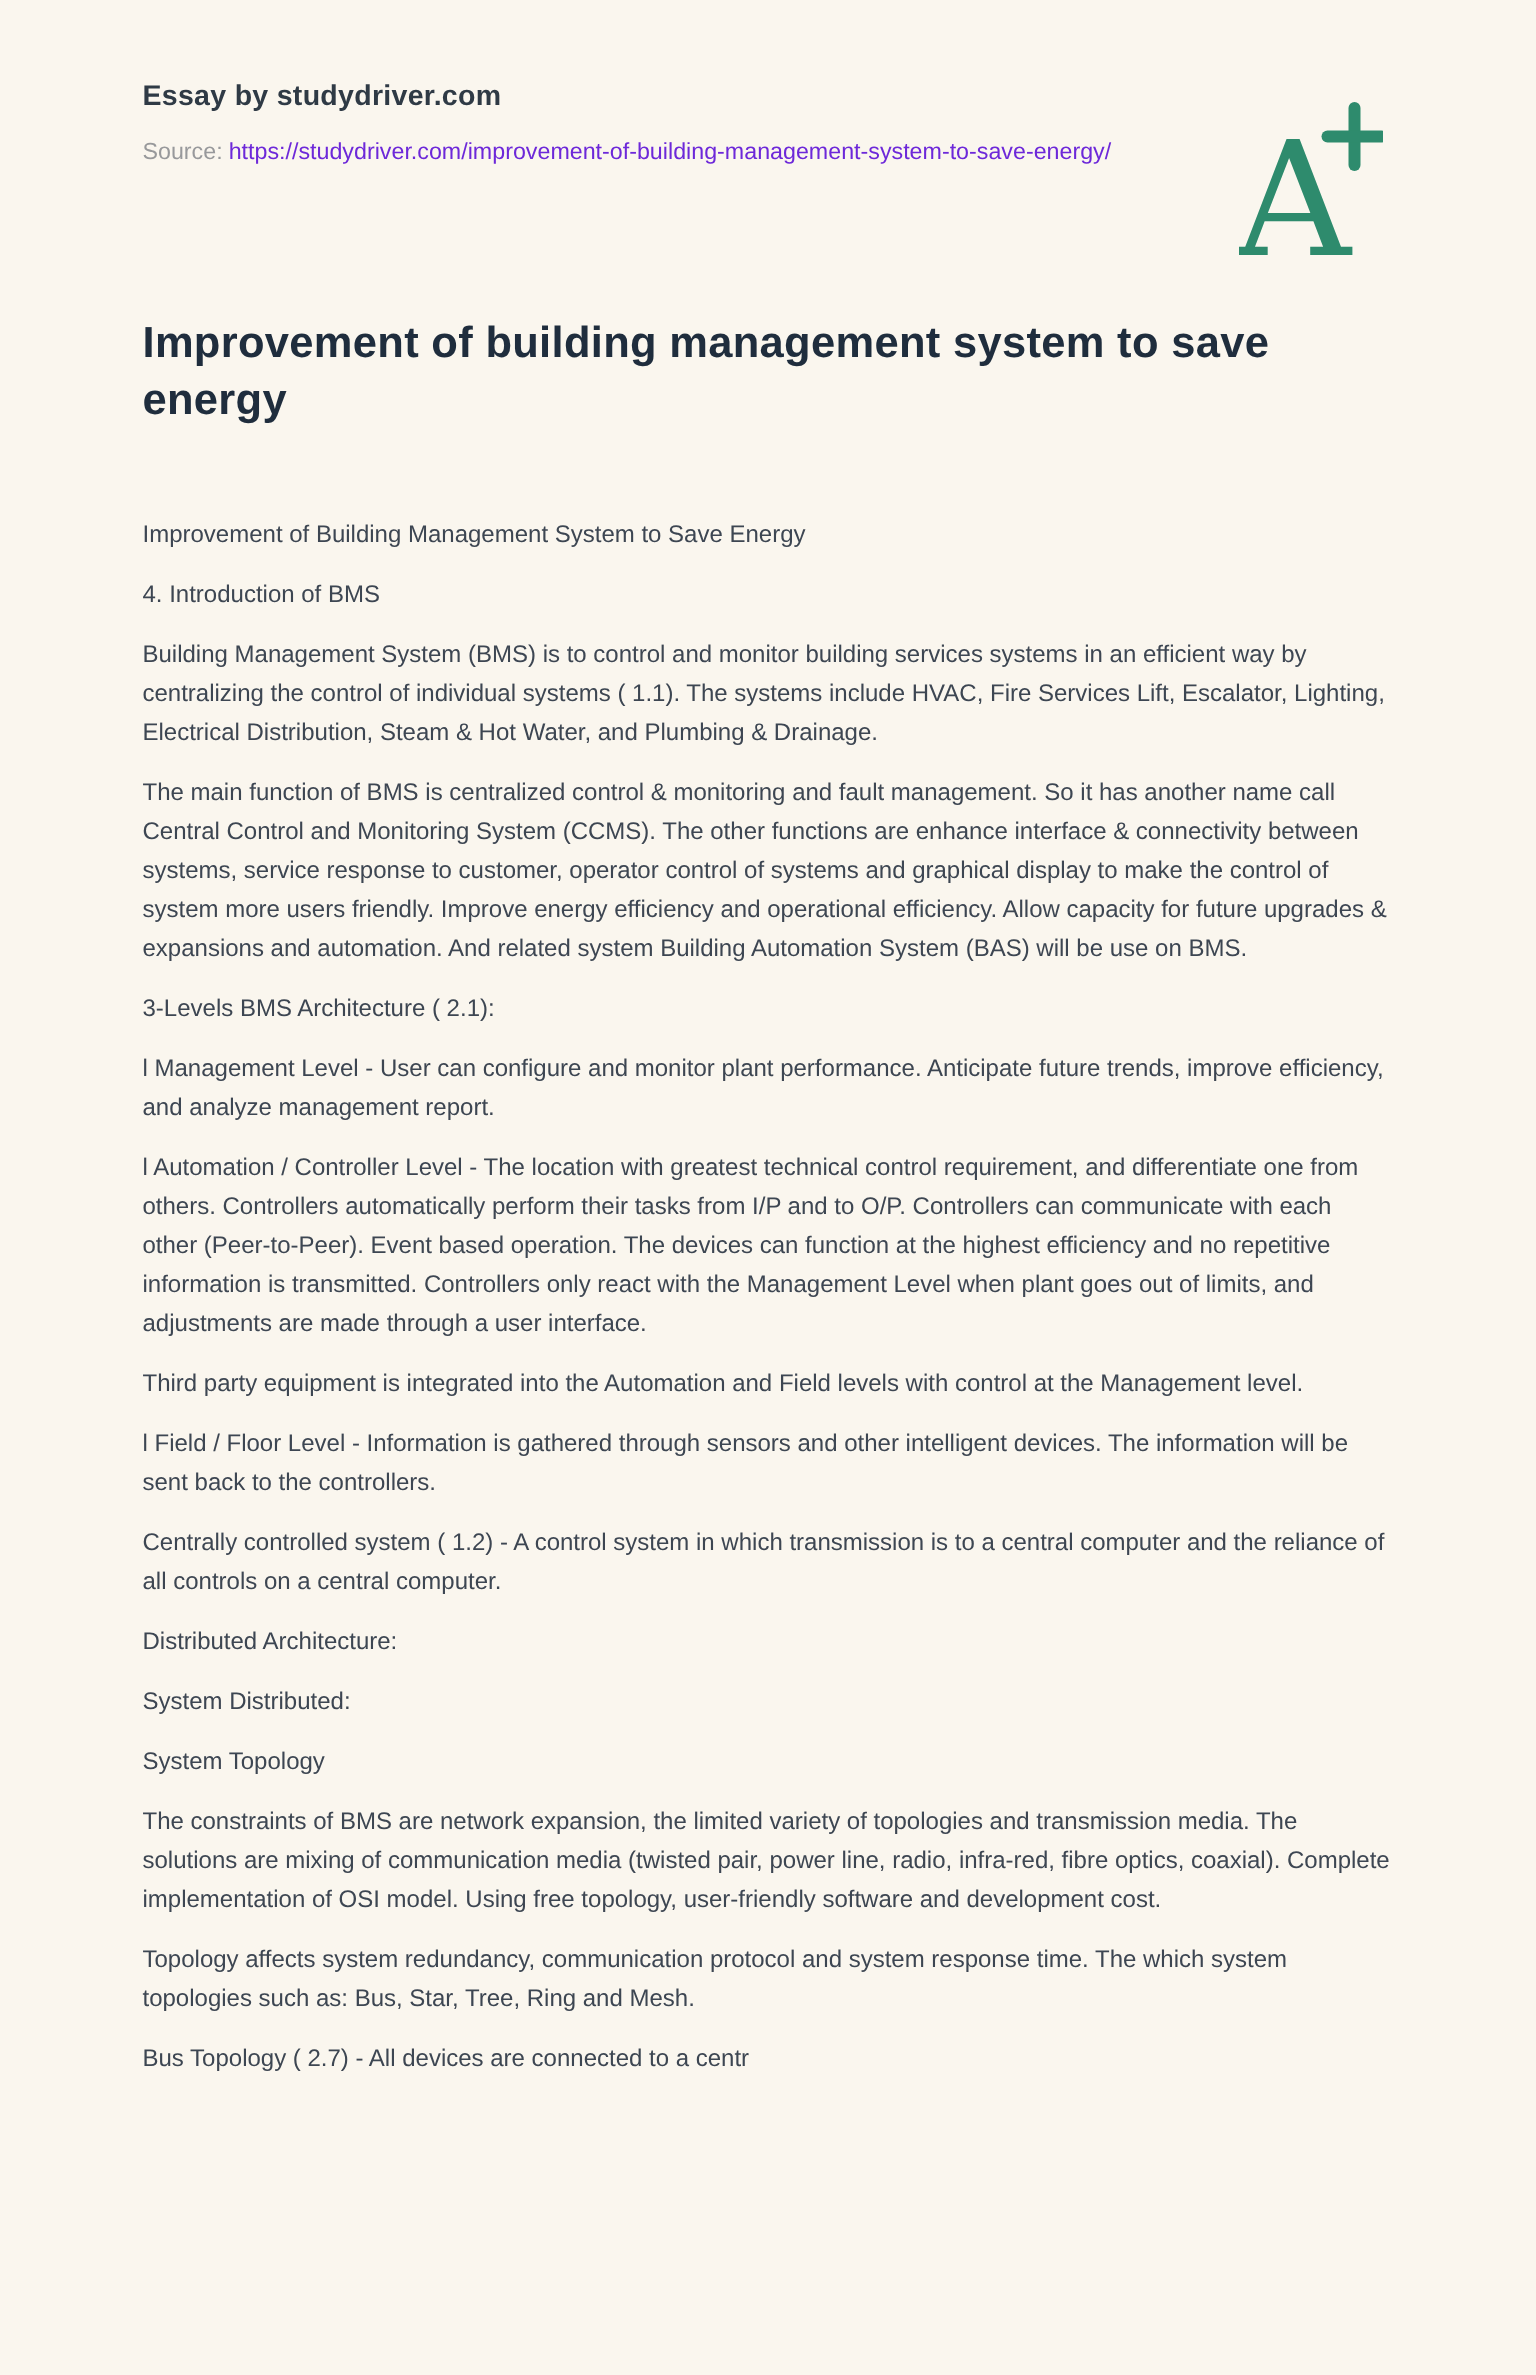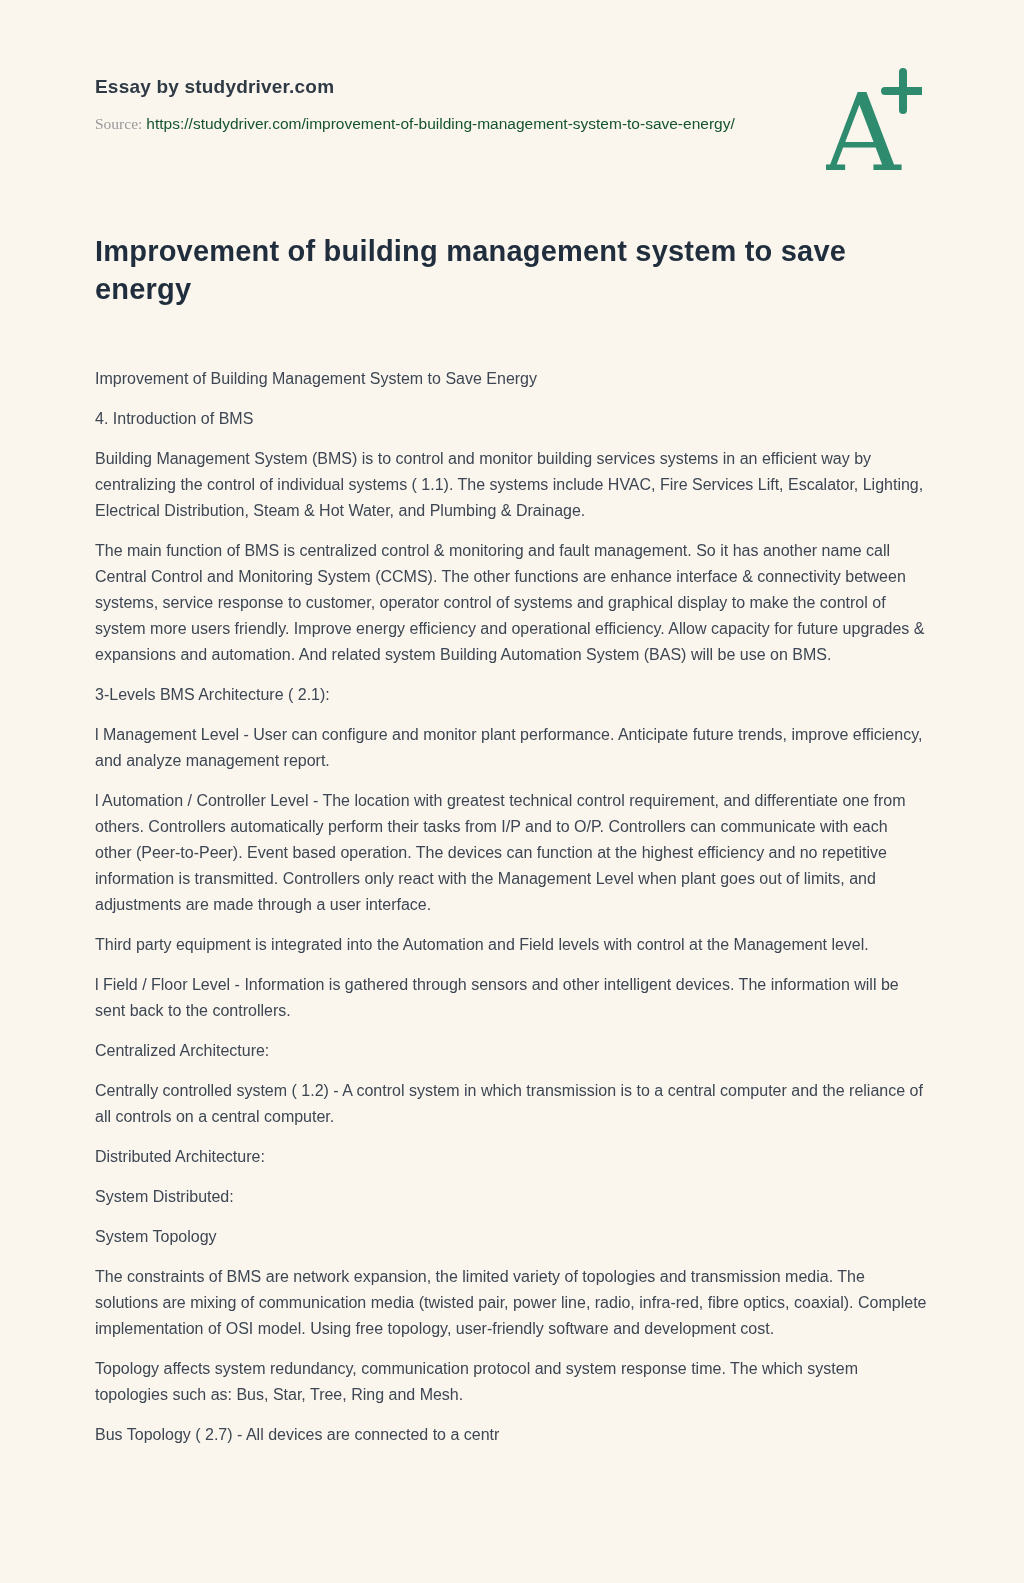--- a/index.html
+++ b/index.html
@@ -8,38 +8,38 @@
     width: 1024px;
     height: 1583px;
     background: #faf6ee;
     font-family: "Liberation Sans", sans-serif;
     overflow: hidden;
   }
   .page {
     position: relative;
     width: 1024px;
     height: 1583px;
-    padding: 76px 95px 0 95px;
+    padding: 54px 95px 0 95px;
   }
   .byline {
     font-size: 19px;
     font-weight: 700;
     color: #2f3a45;
     letter-spacing: 0.2px;
   }
   .source {
     margin-top: 14px;
     font-size: 15.5px;
     line-height: 24px;
     max-width: 660px;
     word-break: break-word;
   }
-  .source-label { color: #98999b; margin-right: 4px; font-family: Liberation Serif, serif; }
+  .source-label { color: #98999b; margin-right: 4px; }
   .source-url {
-    color: #14532d;
+    color: #6d28d9;
     text-decoration: none;
     cursor: pointer;
   }
   .logo {
     position: absolute;
     top: 66px;
     right: 102px;
     width: 96px;
     height: 112px;
   }
@@ -90,21 +90,20 @@
   <div class="article-body">
     <p>Improvement of Building Management System to Save Energy</p>
     <p>4. Introduction of BMS</p>
     <p>Building Management System (BMS) is to control and monitor building services systems in an efficient way by centralizing the control of individual systems ( 1.1). The systems include HVAC, Fire Services Lift, Escalator, Lighting, Electrical Distribution, Steam &amp; Hot Water, and Plumbing &amp; Drainage.</p>
     <p>The main function of BMS is centralized control &amp; monitoring and fault management. So it has another name call Central Control and Monitoring System (CCMS). The other functions are enhance interface &amp; connectivity between systems, service response to customer, operator control of systems and graphical display to make the control of system more users friendly. Improve energy efficiency and operational efficiency. Allow capacity for future upgrades &amp; expansions and automation. And related system Building Automation System (BAS) will be use on BMS.</p>
     <p>3-Levels BMS Architecture ( 2.1):</p>
     <p>l Management Level - User can configure and monitor plant performance. Anticipate future trends, improve efficiency, and analyze management report.</p>
     <p>l Automation / Controller Level - The location with greatest technical control requirement, and differentiate one from others. Controllers automatically perform their tasks from I/P and to O/P. Controllers can communicate with each other (Peer-to-Peer). Event based operation. The devices can function at the highest efficiency and no repetitive information is transmitted. Controllers only react with the Management Level when plant goes out of limits, and adjustments are made through a user interface.</p>
     <p>Third party equipment is integrated into the Automation and Field levels with control at the Management level.</p>
     <p>l Field / Floor Level - Information is gathered through sensors and other intelligent devices. The information will be sent back to the controllers.</p>
-    <p>Centralized Architecture:</p>
     <p>Centrally controlled system ( 1.2) - A control system in which transmission is to a central computer and the reliance of all controls on a central computer.</p>
     <p>Distributed Architecture:</p>
     <p>System Distributed:</p>
     <p>System Topology</p>
     <p>The constraints of BMS are network expansion, the limited variety of topologies and transmission media. The solutions are mixing of communication media (twisted pair, power line, radio, infra-red, fibre optics, coaxial). Complete implementation of OSI model. Using free topology, user-friendly software and development cost.</p>
     <p>Topology affects system redundancy, communication protocol and system response time. The which system topologies such as: Bus, Star, Tree, Ring and Mesh.</p>
     <p>Bus Topology ( 2.7) - All devices are connected to a centr</p>
   </div>
 
 </div>

